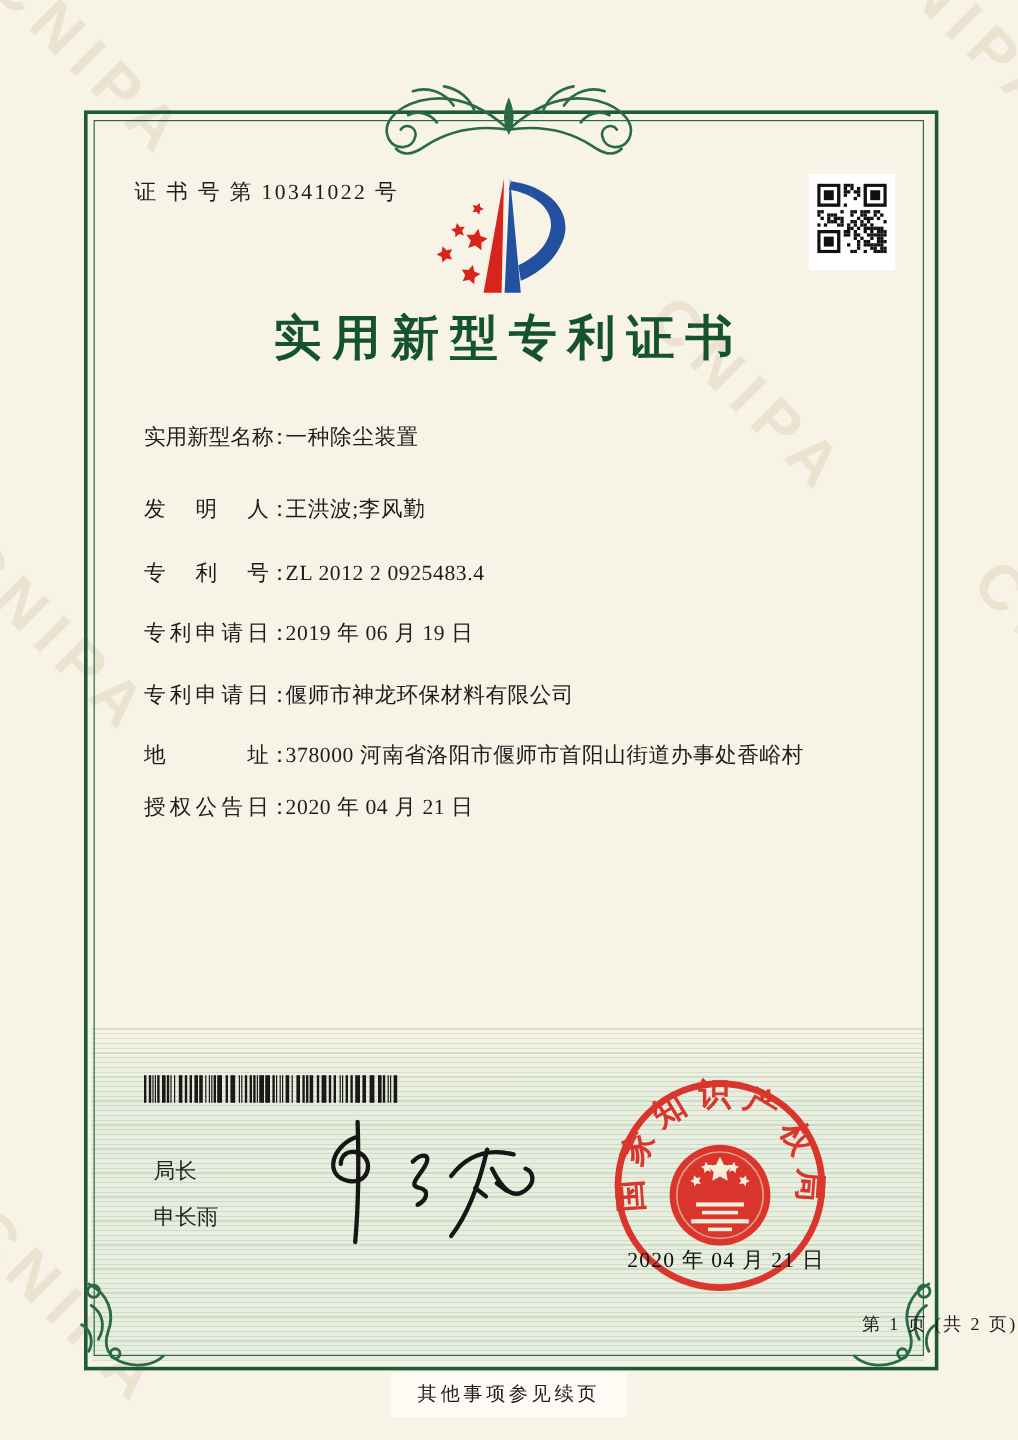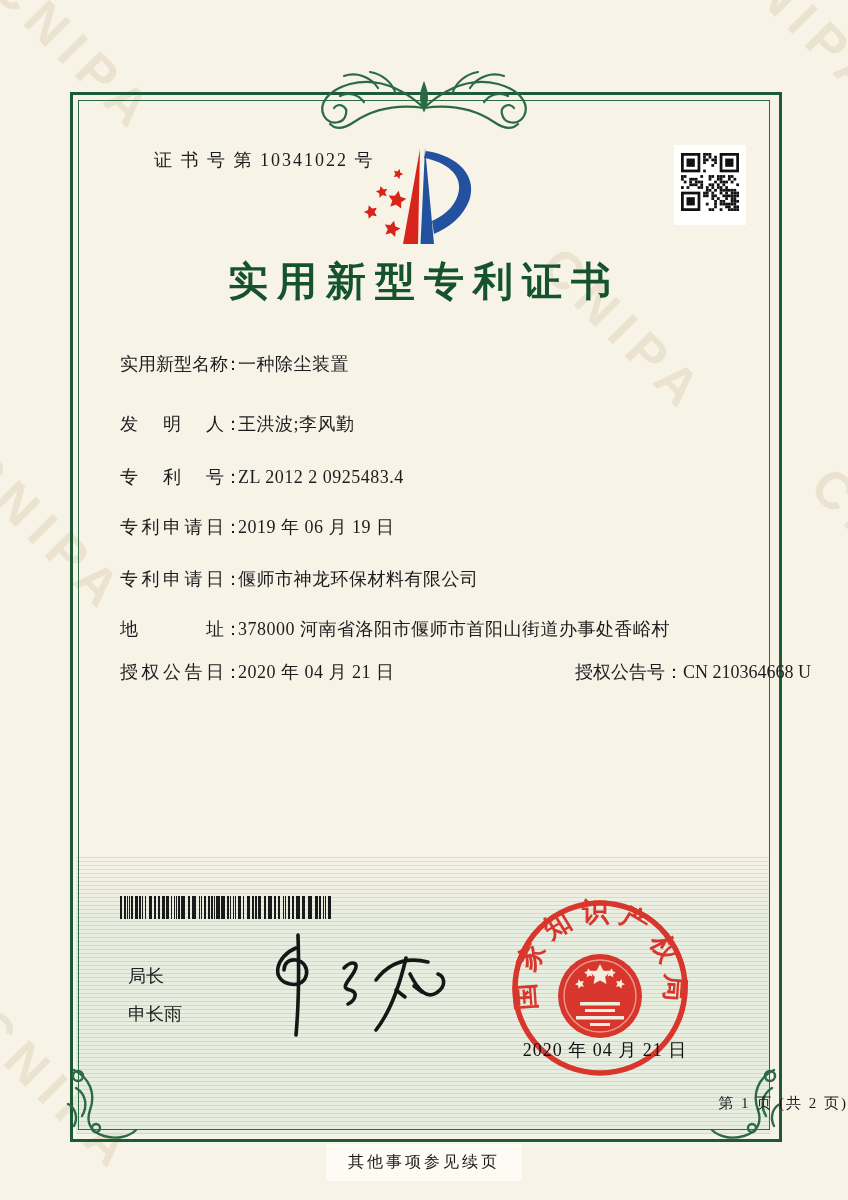--- a/index.html
+++ b/index.html
@@ -14,21 +14,21 @@
     background:
       repeating-linear-gradient(0deg, rgba(140,170,135,.28) 0 1px, rgba(0,0,0,0) 1px 4px),
       linear-gradient(180deg, rgba(234,239,226,0) 0, rgba(230,237,222,.9) 60px, #e8eedf 120px);}
   
   .frame-outer{position:absolute;left:70px;top:92px;width:706px;height:1044px;
     border:3px solid #1d5a38;z-index:2;pointer-events:none;}
   .frame-inner{position:absolute;left:78px;top:100px;width:690px;height:1028px;
     border:1px solid #2a6b45;z-index:2;pointer-events:none;}
   .ornament{position:absolute;z-index:3;}
   
-  .cert-no{position:absolute;left:112px;top:148px;font-size:18px;letter-spacing:2px;z-index:4;margin-left:42px;}
+  .cert-no{position:absolute;left:112px;top:148px;font-size:18px;letter-spacing:2px;z-index:4;}
   .logo{position:absolute;left:352px;top:140px;z-index:4;}
   .qrbox{position:absolute;left:674px;top:145px;width:72px;height:80px;background:#fff;z-index:4;}
   .qr{position:absolute;left:7px;top:8px;}
   .title{position:absolute;left:0;top:254px;width:848px;text-align:center;
     font-size:40px;font-weight:bold;letter-spacing:9px;color:#14532d;z-index:4;}
   
   .field{position:absolute;left:120px;font-size:18px;z-index:4;white-space:nowrap;}
   .flabel{display:inline-block;width:104px;text-align:justify;text-align-last:justify;
     vertical-align:bottom;}
   .fcolon{display:inline-block;width:14px;}
@@ -277,21 +277,20 @@
   <span class="flabel">专利申请日</span><span class="fcolon">：</span><span class="fvalue">2019 年 06 月 19 日</span>
 </div>
 <div class="field" style="top:567px">
   <span class="flabel">专利申请日</span><span class="fcolon">：</span><span class="fvalue">偃师市神龙环保材料有限公司</span>
 </div>
 <div class="field" style="top:617px">
   <span class="flabel">地址</span><span class="fcolon">：</span><span class="fvalue">378000 河南省洛阳市偃师市首阳山街道办事处香峪村</span>
 </div>
 <div class="field" style="top:660px;width:614px">
   <span class="flabel">授权公告日</span><span class="fcolon">：</span><span class="fvalue">2020 年 04 月 21 日</span>
-  <span class="grant-no"><span>授权公告号</span><span>：</span><span>CN 210364668 U</span></span>
 </div>
 
 <div class="body-text">
 </div>
 
 <div class="barcode" id="barcode"><i style="width:2px;margin-right:2px"></i><i style="width:2px;margin-right:1px"></i><i style="width:1px;margin-right:1px"></i><i style="width:1px;margin-right:1px"></i><i style="width:2px;margin-right:2px"></i><i style="width:3px;margin-right:1px"></i><i style="width:2px;margin-right:1px"></i><i style="width:1px;margin-right:2px"></i><i style="width:1px;margin-right:3px"></i><i style="width:3px;margin-right:2px"></i><i style="width:2px;margin-right:2px"></i><i style="width:2px;margin-right:2px"></i><i style="width:3px;margin-right:1px"></i><i style="width:3px;margin-right:2px"></i><i style="width:1px;margin-right:2px"></i><i style="width:1px;margin-right:1px"></i><i style="width:1px;margin-right:1px"></i><i style="width:2px;margin-right:1px"></i><i style="width:4px;margin-right:3px"></i><i style="width:2px;margin-right:2px"></i><i style="width:4px;margin-right:3px"></i><i style="width:1px;margin-right:1px"></i><i style="width:1px;margin-right:2px"></i><i style="width:2px;margin-right:2px"></i><i style="width:2px;margin-right:1px"></i><i style="width:2px;margin-right:1px"></i><i style="width:1px;margin-right:1px"></i><i style="width:4px;margin-right:1px"></i><i style="width:4px;margin-right:2px"></i><i style="width:2px;margin-right:1px"></i><i style="width:1px;margin-right:2px"></i><i style="width:1px;margin-right:1px"></i><i style="width:1px;margin-right:2px"></i><i style="width:3px;margin-right:2px"></i><i style="width:1px;margin-right:3px"></i><i style="width:3px;margin-right:2px"></i><i style="width:2px;margin-right:1px"></i><i style="width:2px;margin-right:1px"></i><i style="width:3px;margin-right:3px"></i><i style="width:2px;margin-right:2px"></i><i style="width:4px;margin-right:2px"></i><i style="width:2px;margin-right:2px"></i><i style="width:2px;margin-right:3px"></i><i style="width:1px;margin-right:1px"></i><i style="width:1px;margin-right:2px"></i><i style="width:2px;margin-right:2px"></i><i style="width:2px;margin-right:2px"></i><i style="width:4px;margin-right:2px"></i><i style="width:3px;margin-right:3px"></i><i style="width:4px;margin-right:3px"></i><i style="width:3px;margin-right:1px"></i><i style="width:2px;margin-right:2px"></i><i style="width:1px;margin-right:1px"></i><i style="width:1px;margin-right:2px"></i><i style="width:3px;margin-right:1px"></i></div>
 
 <div class="director">局长</div>
 <div class="director-name">申长雨</div>
 

